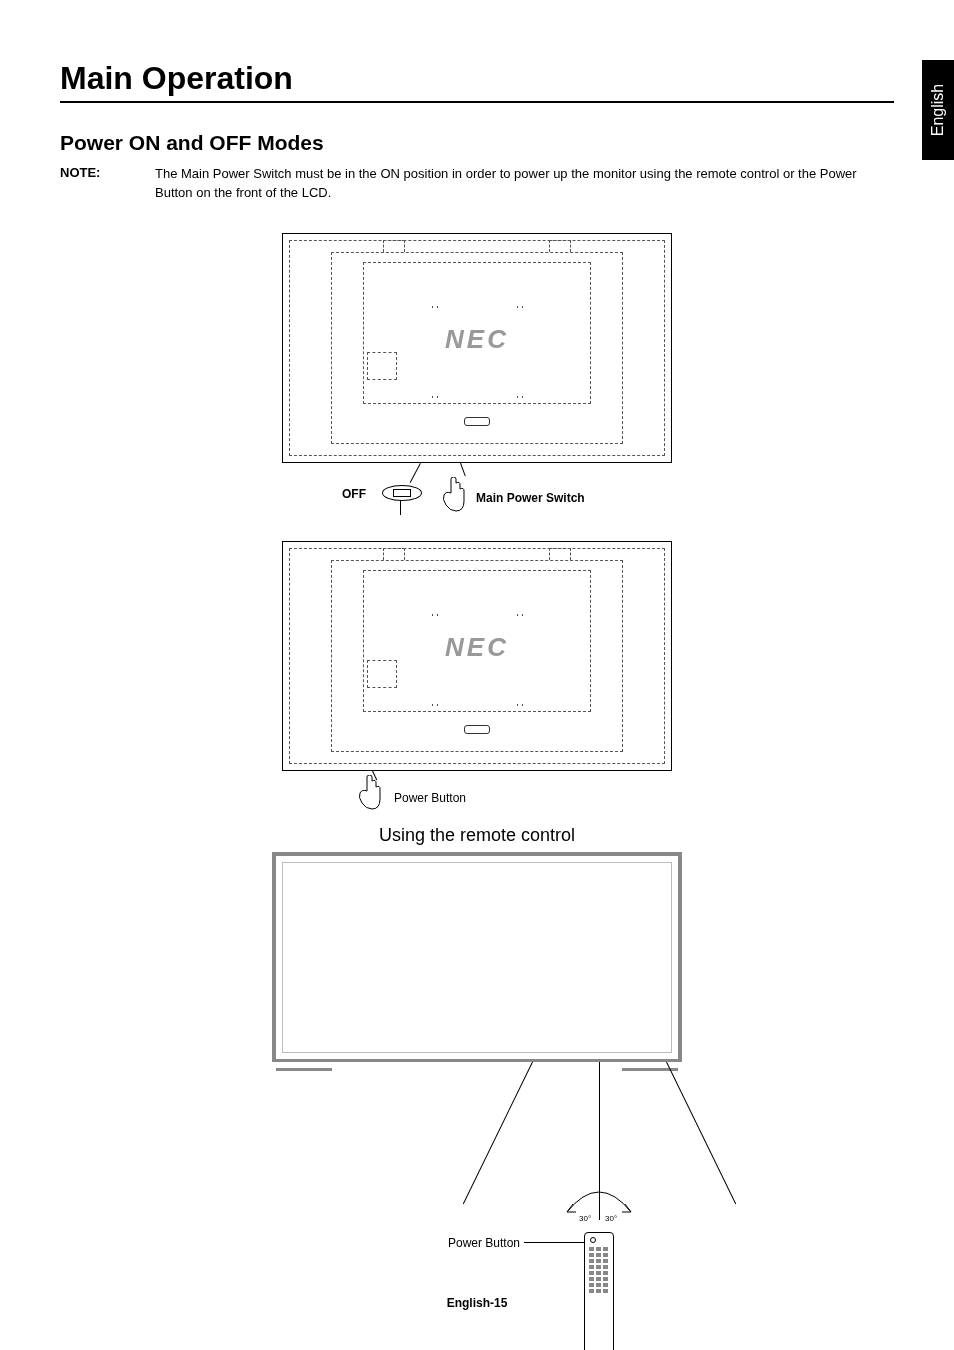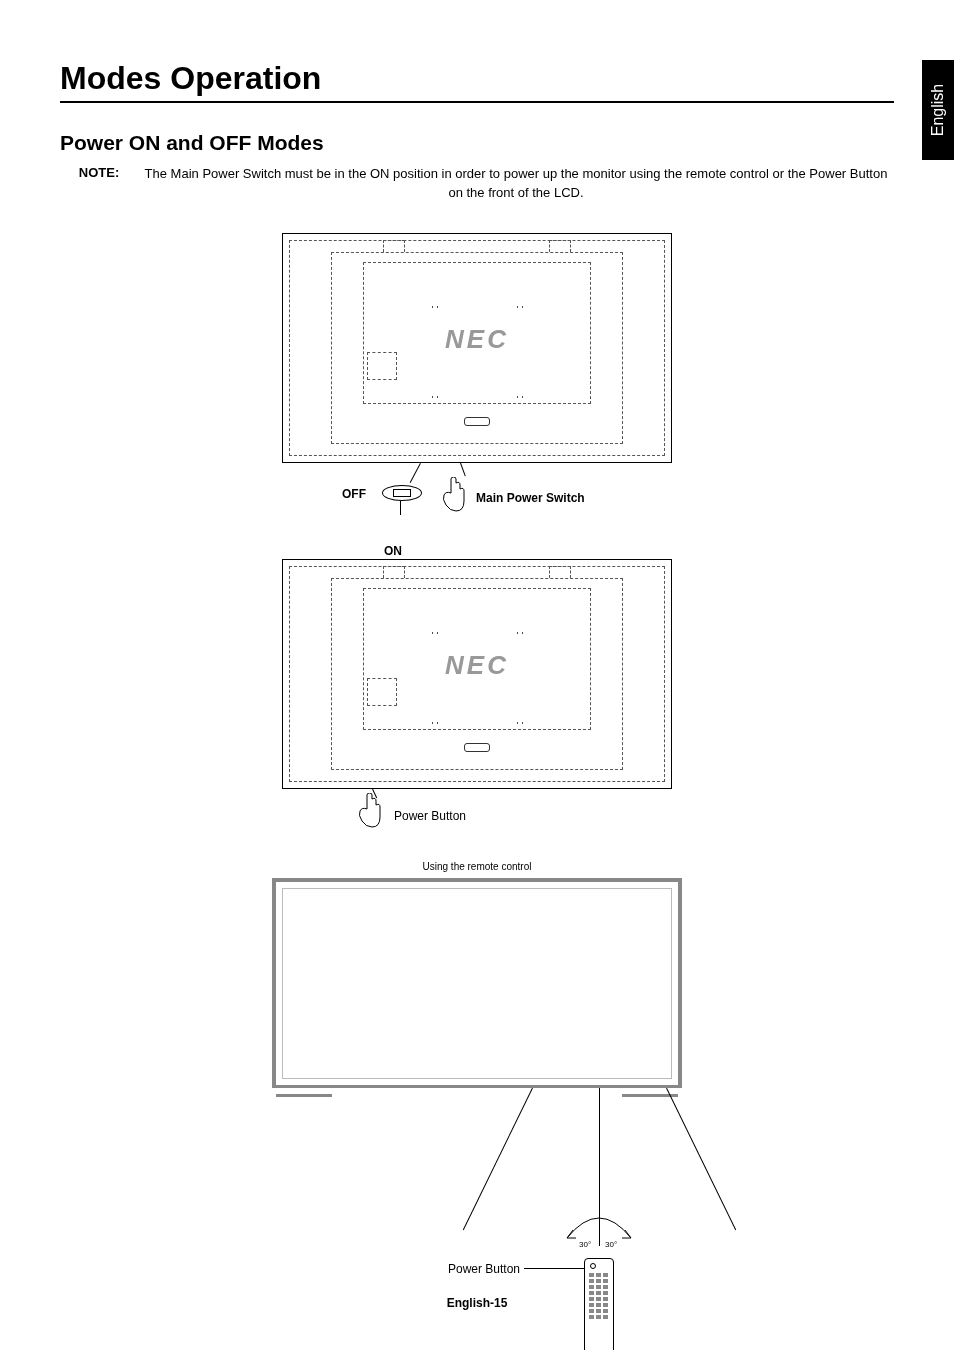--- a/index.html
+++ b/index.html
@@ -3,24 +3,24 @@
 <meta charset="utf-8">
 <style>
   * { box-sizing: border-box; margin: 0; padding: 0; }
   html, body { width: 954px; height: 1350px; background: #fff; font-family: Arial, Helvetica, sans-serif; }
   .page { position: relative; width: 954px; height: 1350px; padding: 60px 60px 30px 60px; }
   .side-tab { position: absolute; top: 60px; right: 0; width: 32px; height: 100px; background: #000; color: #fff; display:flex; align-items:center; justify-content:center; }
   .side-tab span { transform: rotate(-90deg); font-size: 16px; }
   .title { font-size: 32px; font-weight: bold; border-bottom: 2px solid #000; padding-bottom: 4px; margin-bottom: 28px; }
   .subtitle { font-size: 21px; font-weight: bold; margin-bottom: 10px; }
   .intro { font-size: 13px; margin-bottom: 14px; }
-  .note-row { display:flex; font-size: 13px; margin-bottom: 30px; text-align: center; }
+  .note-row { display:flex; font-size: 13px; margin-bottom: 30px; }
   .note-label { font-weight: bold; width: 78px; flex-shrink:0; }
-  .note-text { line-height: 1.45; }
-  .figures { display:flex; flex-direction: column; align-items:center; gap: 18px; width: 100%; }
+  .note-text { line-height: 1.45; margin-left: 17px; }
+  .figures { display:flex; flex-direction: column; align-items:center; gap: 0; width: 100%; }
   .fig { position: relative; }
 
   
   .mon-outer { width: 390px; height: 230px; border: 1px solid #000; position: relative; background:#fff; }
   .mon-dash { position:absolute; inset: 6px; border: 0.8px dashed #555; }
   .mon-inner1 { position:absolute; inset: 18px 48px; border: 0.8px dashed #555; }
   .mon-inner2 { position:absolute; inset: 28px 80px 58px 80px; border: 0.8px dashed #555; }
   .nec { position:absolute; left:50%; top:46%; transform:translate(-50%,-50%); font-size: 26px; letter-spacing: 3px; color:#999; font-weight:bold; font-style:italic; font-family: "Arial", sans-serif; }
   .slot { position:absolute; left:50%; bottom:36px; transform:translateX(-50%); width:26px; height:9px; border:1px solid #333; border-radius:3px; }
   .handle { position:absolute; width:22px; height:12px; border:0.8px dashed #555; border-bottom:none; top:6px; }
@@ -47,21 +47,21 @@
   .finger svg { width:30px; height:36px; }
 
   
   .f2-callout { position:relative; width:390px; height:54px; }
   .finger2 { position:absolute; left: 72px; top: 4px; }
   .pb-label { position:absolute; left: 112px; top: 20px; font-size:12px; }
   .pb-line { position:absolute; left: 90px; top: 0px; width:1px; height:10px; background:#000; transform: rotate(-25deg); transform-origin: top; }
 
   
   .f3 { position:relative; width: 410px; }
-  .f3-title { font-size:10px; text-align:center; margin-bottom:6px; }
+  .f3-title { font-size:18px; text-align:center; margin-bottom:6px; }
   .tv-outer { width: 410px; height: 210px; border: 4px solid #888; border-bottom-width:3px; background:#fff; position:relative; }
   .tv-bezel { position:absolute; inset:6px; border:1px solid #bbb; }
   .tv-stand-gap { position:absolute; left:0; right:0; bottom:-12px; height:12px; display:flex; justify-content:space-between; }
   .stand-l, .stand-r { width:14%; height:12px; border-bottom:3px solid #888; }
   .sensor-lines { position:relative; width:100%; height: 190px; }
   .sl { position:absolute; top:0; width:1px; height: 158px; background:#000; }
   .sl.l1 { left: 260px; transform: rotate(26deg); transform-origin: top; }
   .sl.l2 { left: 327px; transform: rotate(0deg); }
   .sl.l3 { left: 394px; transform: rotate(-26deg); transform-origin: top; }
   .arc { position:absolute; top: 120px; left: 293px; width: 68px; height: 34px; }
@@ -79,21 +79,21 @@
 </style>
 </head>
 <body>
 
 <div class="page">
 
   <div class="side-tab">
     <span>English</span>
   </div>
 
-  <h1 class="title">Modes Operation</h1>
+  <h1 class="title">Main Operation</h1>
 
   <h2 class="subtitle">Power ON and OFF Modes</h2>
 
 
   <div class="note-row">
     <div class="note-label">NOTE:</div>
     <div class="note-text">The Main Power Switch must be in the ON position in order to power up the monitor using the remote control or the Power Button on the front of the LCD.</div>
   </div>
 
   <div class="figures">

